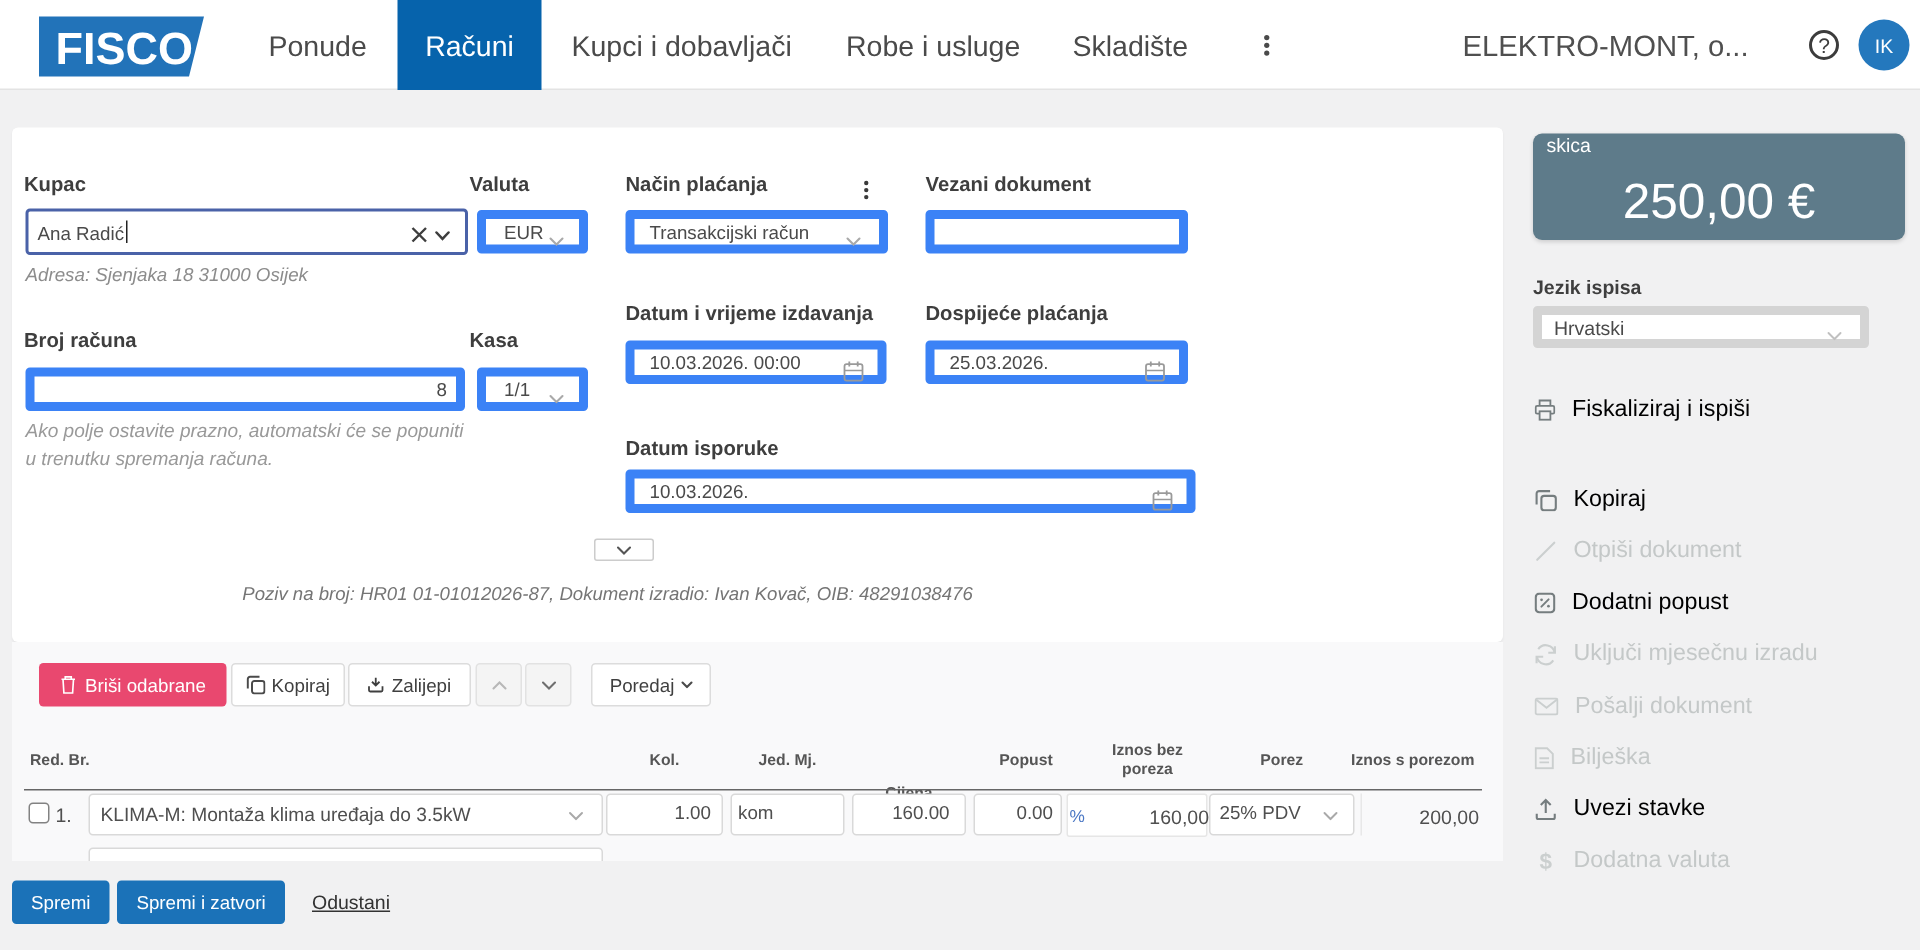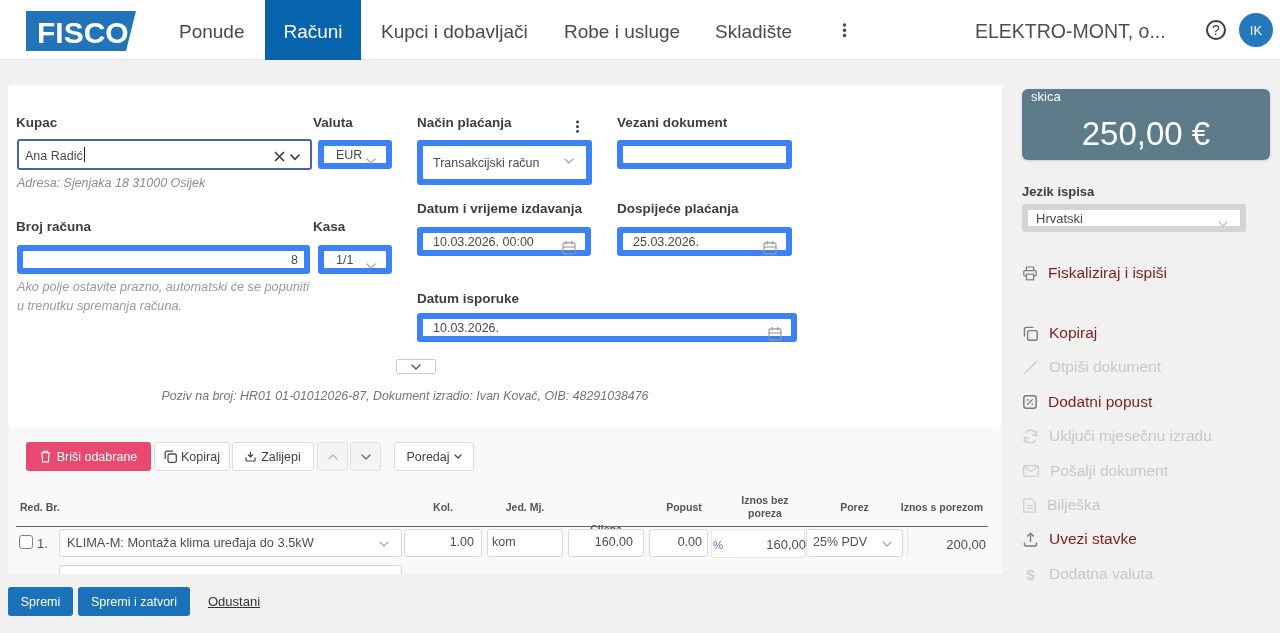--- a/index.html
+++ b/index.html
@@ -6,21 +6,21 @@
 html,body { width:1280px; height:633px; overflow:hidden; }
 body { font-family:"Liberation Sans", sans-serif; background:#F1F1F2; position:relative; }
 .abs { position:absolute; }
 .lbl { position:absolute; font-weight:bold; font-size:13.5px; color:#3E3E3E; white-space:nowrap; }
 .inp { position:absolute; background:#fff; border:6px solid #3b82f6; border-radius:3px; font-size:12.5px; color:#4A4A4A; display:flex; align-items:center; white-space:nowrap; }
 .ital { position:absolute; font-style:italic; color:#8C8C8C; white-space:nowrap; }
 svg { display:block; }
 .nav { position:absolute; top:0; height:60px; line-height:63px; font-size:19px; color:#4A4A4A; white-space:nowrap; }
 .act-item { position:absolute; left:1023px; width:254px; height:20px; display:flex; align-items:center; font-size:15.5px; white-space:nowrap; }
 .act-item svg { margin-right:11px; flex-shrink:0; }
-.act-on { color:#7f1d1d; }
+.act-on { color:#000000; }
 .act-off { color:#C4C8C8; }
 .tbtn { position:absolute; top:442px; height:29px; background:#fff; border:1px solid #DCDCDC; border-radius:3px; display:flex; align-items:center; justify-content:center; font-size:12.5px; color:#3F3F3F; white-space:nowrap; }
 .th { position:absolute; font-weight:bold; font-size:10.5px; color:#555; white-space:nowrap; }
 .tinp { position:absolute; top:529px; height:28px; background:#fff; border:1px solid #D9D9D9; border-radius:3px; font-size:12.5px; color:#4F4F4F; display:flex; align-items:center; white-space:nowrap; padding-bottom:2px; }
 .tcell { position:absolute; top:537px; font-size:13px; color:#4F4F4F; white-space:nowrap; }
 .bluebtn { position:absolute; top:587px; height:29px; background:#1B72B8; border-radius:3px; color:#fff; font-size:12.5px; display:flex; align-items:center; justify-content:center; }
 </style>
 </head>
 <body>
 
@@ -66,21 +66,21 @@
       <path d="M1 1 L5 5.3 L9 1" stroke="#3E3E3E" stroke-width="1.7" fill="none" stroke-linecap="round"></path>
     </svg>
 </div>
 <div class="inp" style="left:318px;top:140px;width:74px;height:29px;padding-left:12px;">EUR
   <svg class="abs" style="right:10px;top:12px;" width="10" height="6" viewBox="0 0 10 6">
       <path d="M1 1 L5 5 L9 1" stroke="#A9A9A9" stroke-width="1.4" fill="none" stroke-linecap="round"></path>
     </svg>
 </div>
 <span class="ital" style="left:17px;top:176px;font-size:12.5px;">Adresa: Sjenjaka 18 31000 Osijek</span>
 
-<div class="inp" style="left:417px;top:140px;width:175px;height:45px;padding-left:10px;">Transakcijski račun
+<div class="inp" style="left:417px;top:140px;width:175px;height:29px;padding-left:10px;">Transakcijski račun
   <svg class="abs" style="right:12px;top:12px;" width="10" height="6" viewBox="0 0 10 6">
       <path d="M1 1 L5 5 L9 1" stroke="#A9A9A9" stroke-width="1.4" fill="none" stroke-linecap="round"></path>
     </svg>
 </div>
 <div class="inp" style="left:617px;top:140px;width:175px;height:29px;"></div>
 
 <span class="lbl" style="left:16px;top:219px;">Broj računa</span>
 <span class="lbl" style="left:313px;top:219px;">Kasa</span>
 <div class="inp" style="left:17px;top:245px;width:293px;height:29px;justify-content:flex-end;padding-right:6px;">8</div>
 <div class="inp" style="left:318px;top:245px;width:74px;height:29px;padding-left:12px;">1/1

